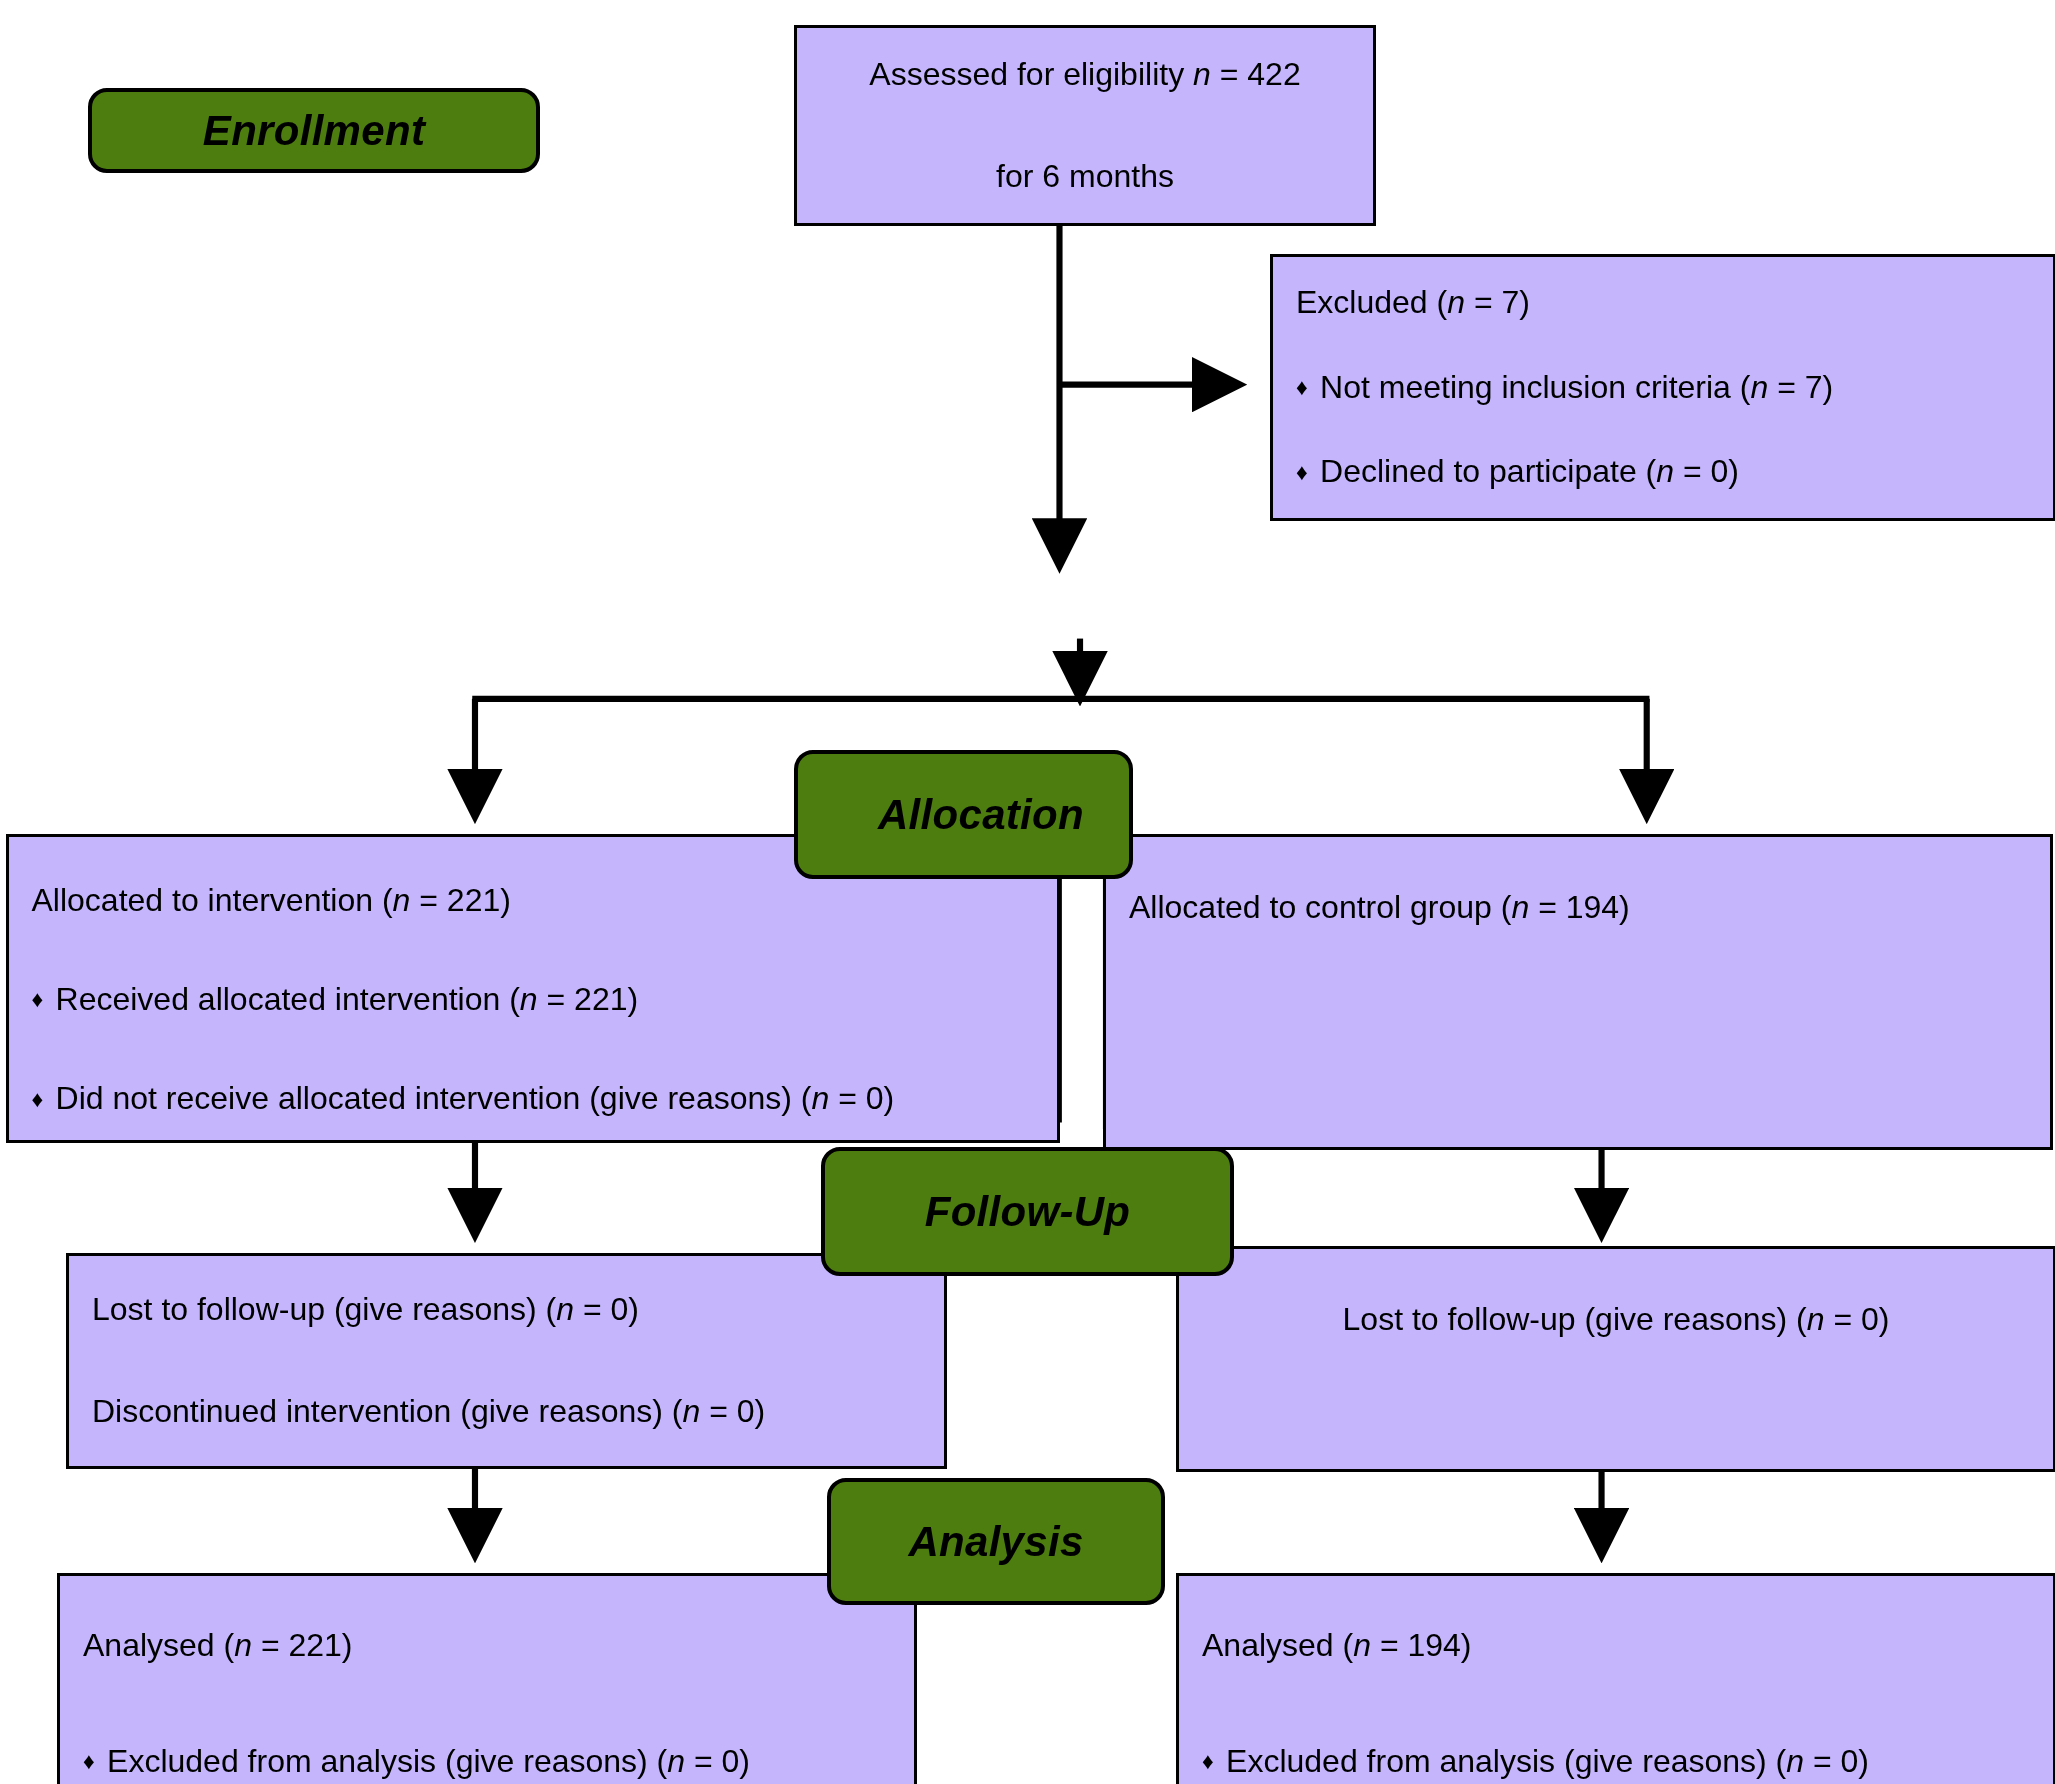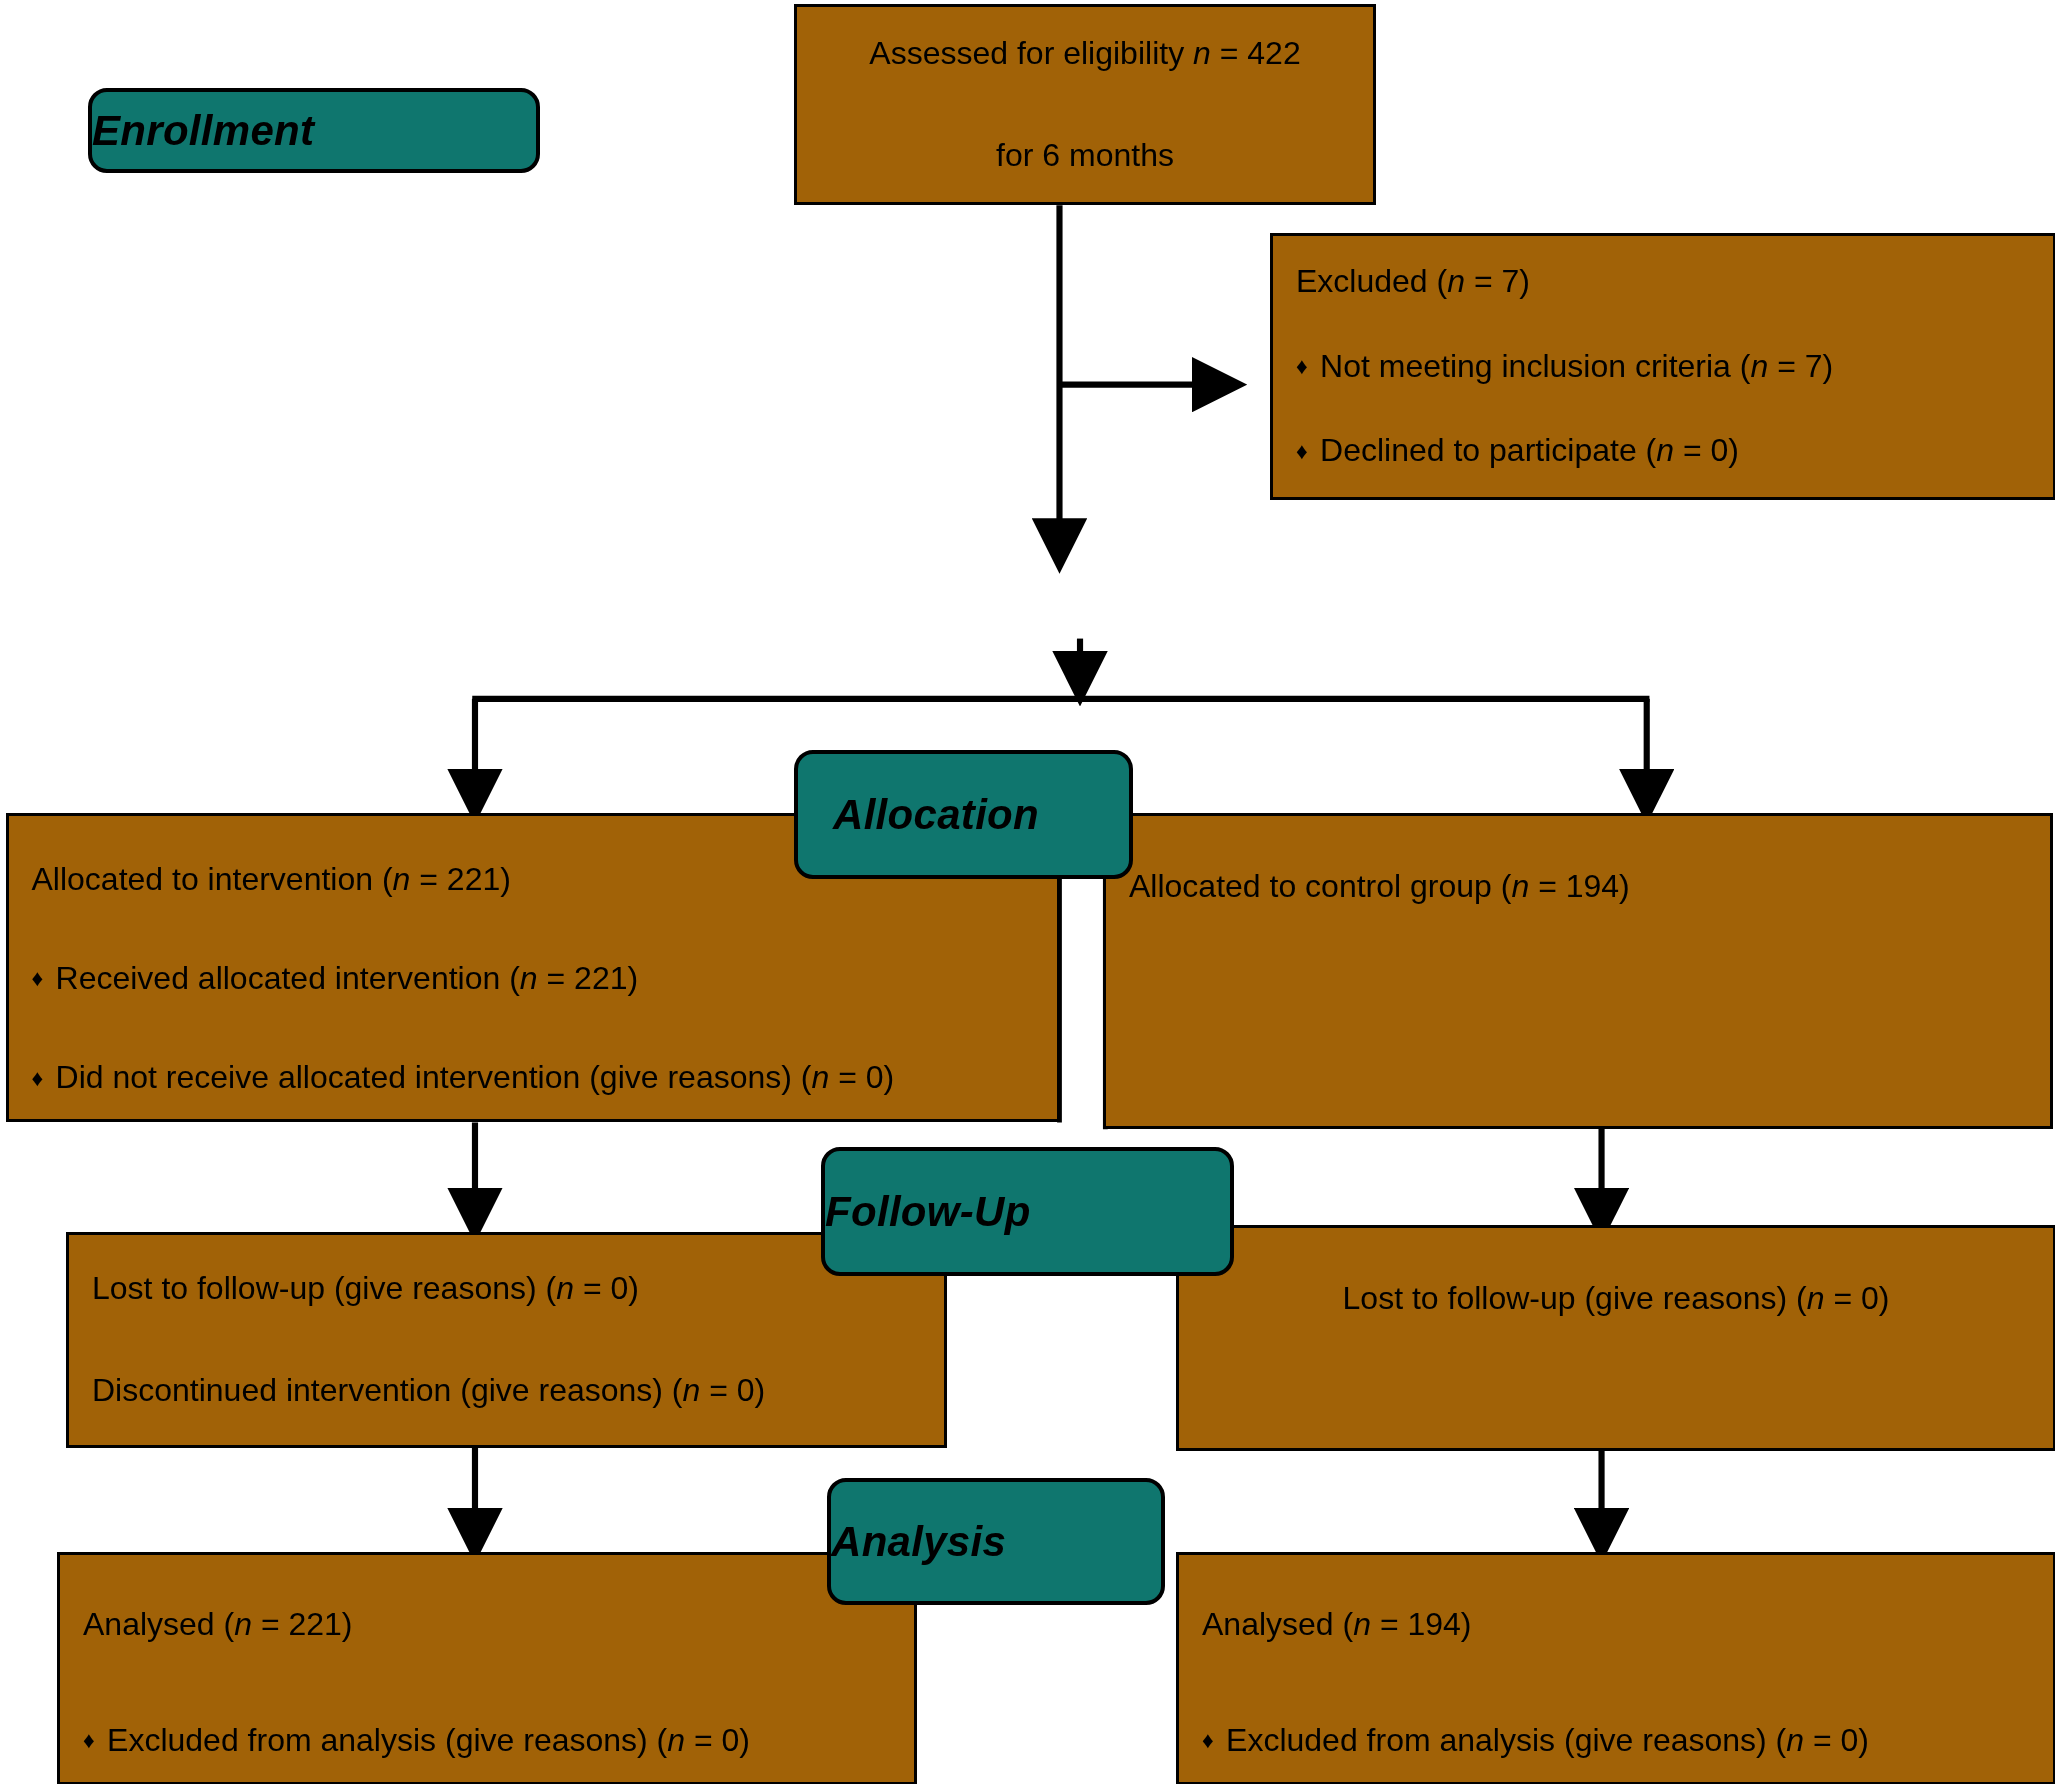--- a/index.html
+++ b/index.html
@@ -23,33 +23,34 @@
     left: 0;
     top: 0;
     width: 2056px;
     height: 1785px;
   }
   
   .node-box {
     position: absolute;
     box-sizing: border-box;
     border: 3.4px solid #000000;
-    background: #a16207;
+    background: #c4b5fd;
     color: #000000;
+    margin-top: 21px;
   }
   .stage-banner {
     position: absolute;
     box-sizing: border-box;
     border: 4.1px solid #000000;
     border-radius: 19px;
-    background: #0f766e;
+    background: #4d7c0f;
     color: #000000;
     display: flex;
     align-items: center;
-    justify-content: flex-start;
+    justify-content: center;
     font-style: italic;
     font-weight: bold;
     letter-spacing: 0.3px;
   }
   .box-inner {
     position: absolute;
     left: 0; right: 0; top: 0; bottom: 0;
     padding: 23px 23px;
     display: flex;
     flex-direction: column;

